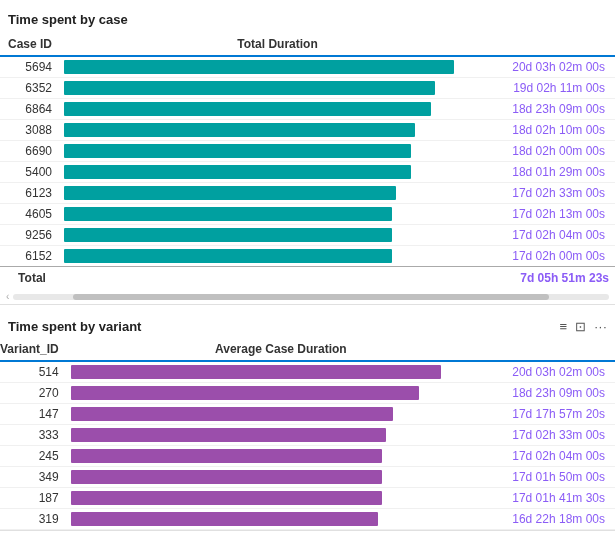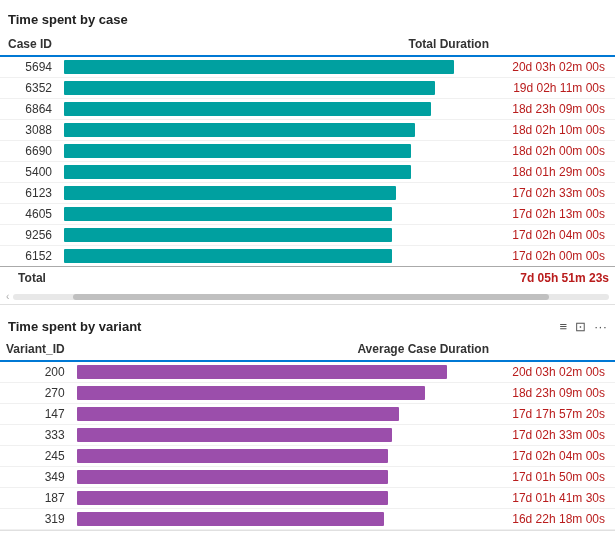--- a/index.html
+++ b/index.html
@@ -32,36 +32,36 @@
     table {
       width: 100%;
       border-collapse: collapse;
     }
 
     thead tr {
       border-bottom: 2px solid #0078d4;
     }
 
     thead th {
-      text-align: right;
+      text-align: center;
       padding: 4px 6px;
       font-weight: 600;
       font-size: 12px;
       color: #333;
       white-space: nowrap;
     }
 
     tbody tr {
       border-bottom: 1px solid #f0f0f0;
     }
 
     .cell-id {
       width: 60px;
       text-align: right;
-      padding: 3px 8px 3px 6px;
+      padding: 3px 8px 3px 0;
       color: #333;
       white-space: nowrap;
     }
 
     .cell-bar {
       padding: 3px 4px;
       position: relative;
     }
 
     .bar-container {
@@ -83,21 +83,21 @@
 
     .bar-variant {
       background: #9b4eab;
     }
 
     .cell-duration {
       width: 120px;
       text-align: right;
       padding: 3px 10px 3px 4px;
       white-space: nowrap;
-      color: #b91c1c;
+      color: #8b5cf6;
     }
 
     .total-row td {
       font-weight: 700;
       border-top: 1px solid #aaa;
       padding: 4px 6px;
     }
 
     .total-row .cell-id {
       text-align: center;
@@ -300,21 +300,21 @@
       <table>
         <thead>
           <tr>
             <th class="cell-id">Variant_ID</th>
             <th style="padding:4px 6px; font-weight:700;">Average Case Duration</th>
             <th class="cell-duration"></th>
           </tr>
         </thead>
         <tbody id="variant-tbody">
         <tr>
-      <td class="cell-id">200</td>
+      <td class="cell-id">514</td>
       <td class="cell-bar">
         <div class="bar-container">
           <div class="bar bar-variant" style="width:370px;"></div>
         </div>
       </td>
       <td class="cell-duration">20d 03h 02m 00s</td>
     </tr>
             <tr>
       <td class="cell-id">270</td>
       <td class="cell-bar">

